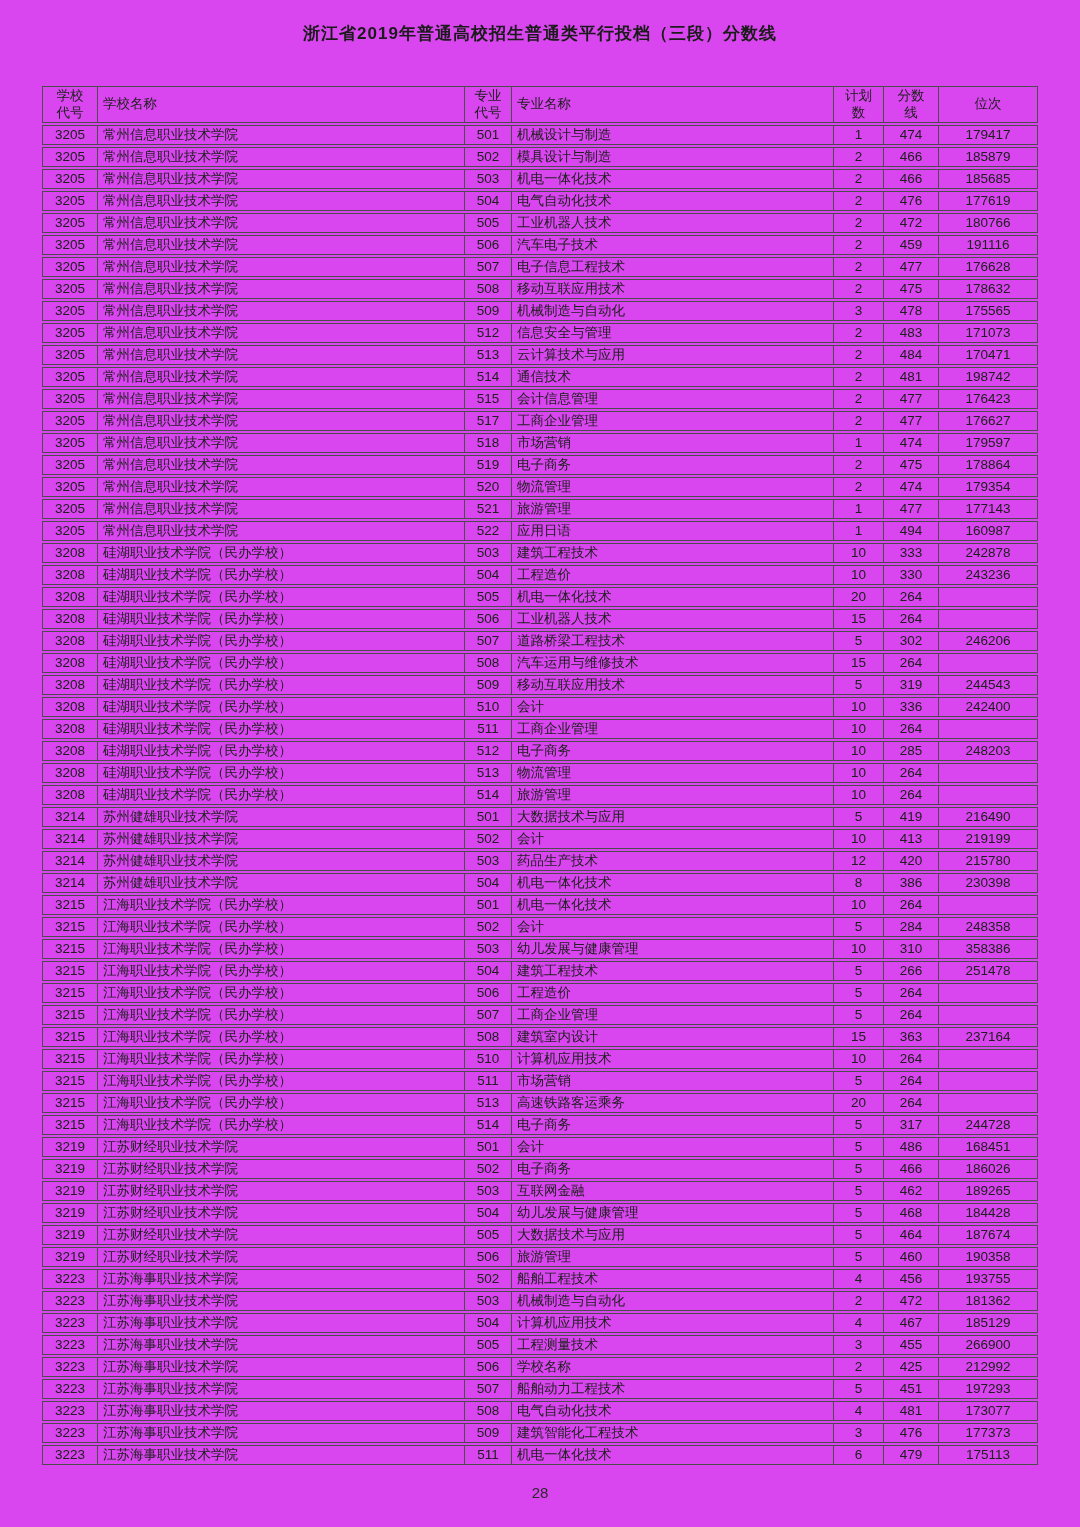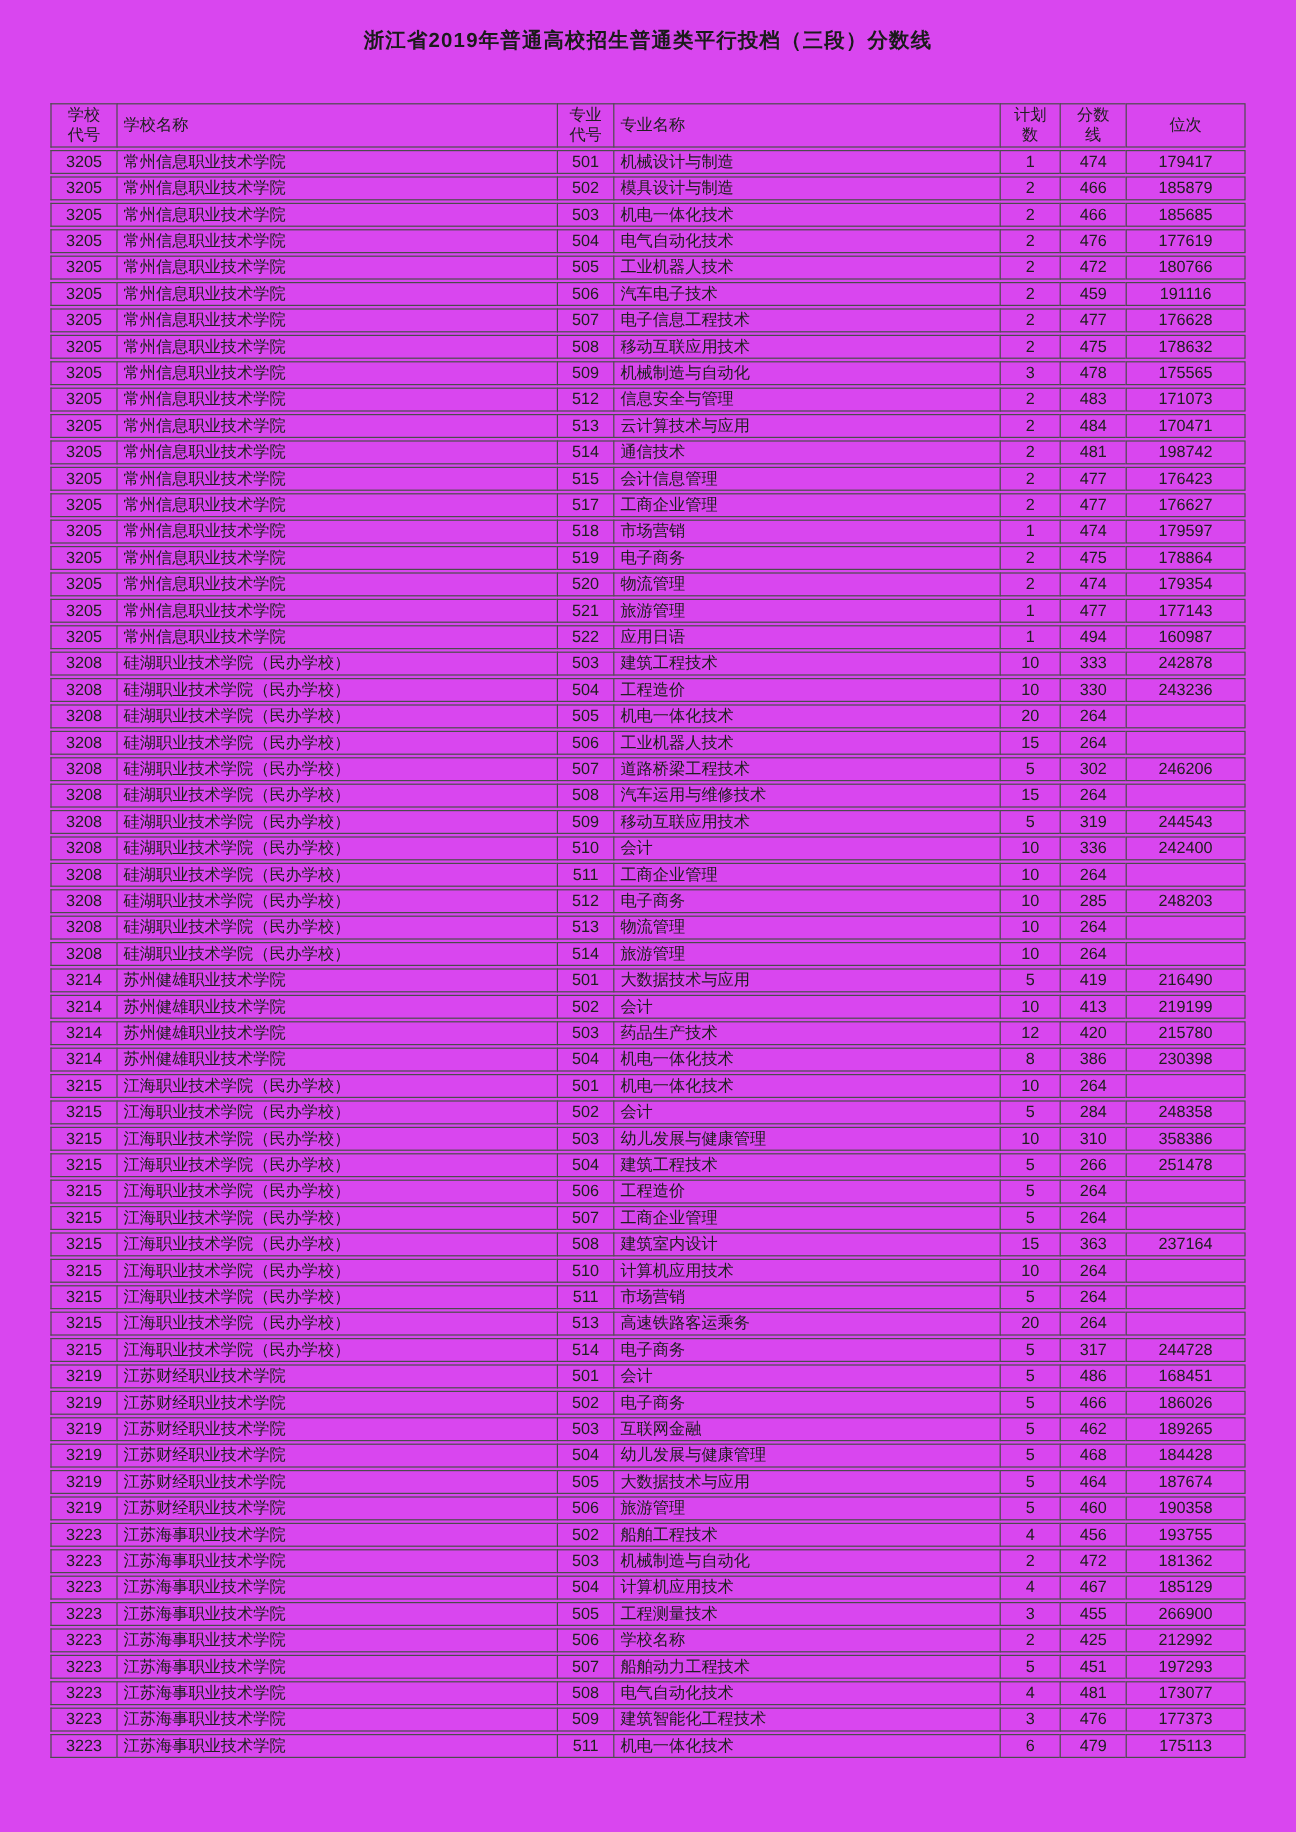--- a/index.html
+++ b/index.html
@@ -653,14 +653,15 @@
           <td class="c1">江苏海事职业技术学院</td>
           <td class="c2">511</td>
           <td class="c3">机电一体化技术</td>
           <td class="c4">6</td>
           <td class="c5">479</td>
           <td class="c6">175113</td>
         </tr>
       </tbody>
   </table>
 
+  <div class="page-number">28</div>
 
 </div>
 
 </body></html>

